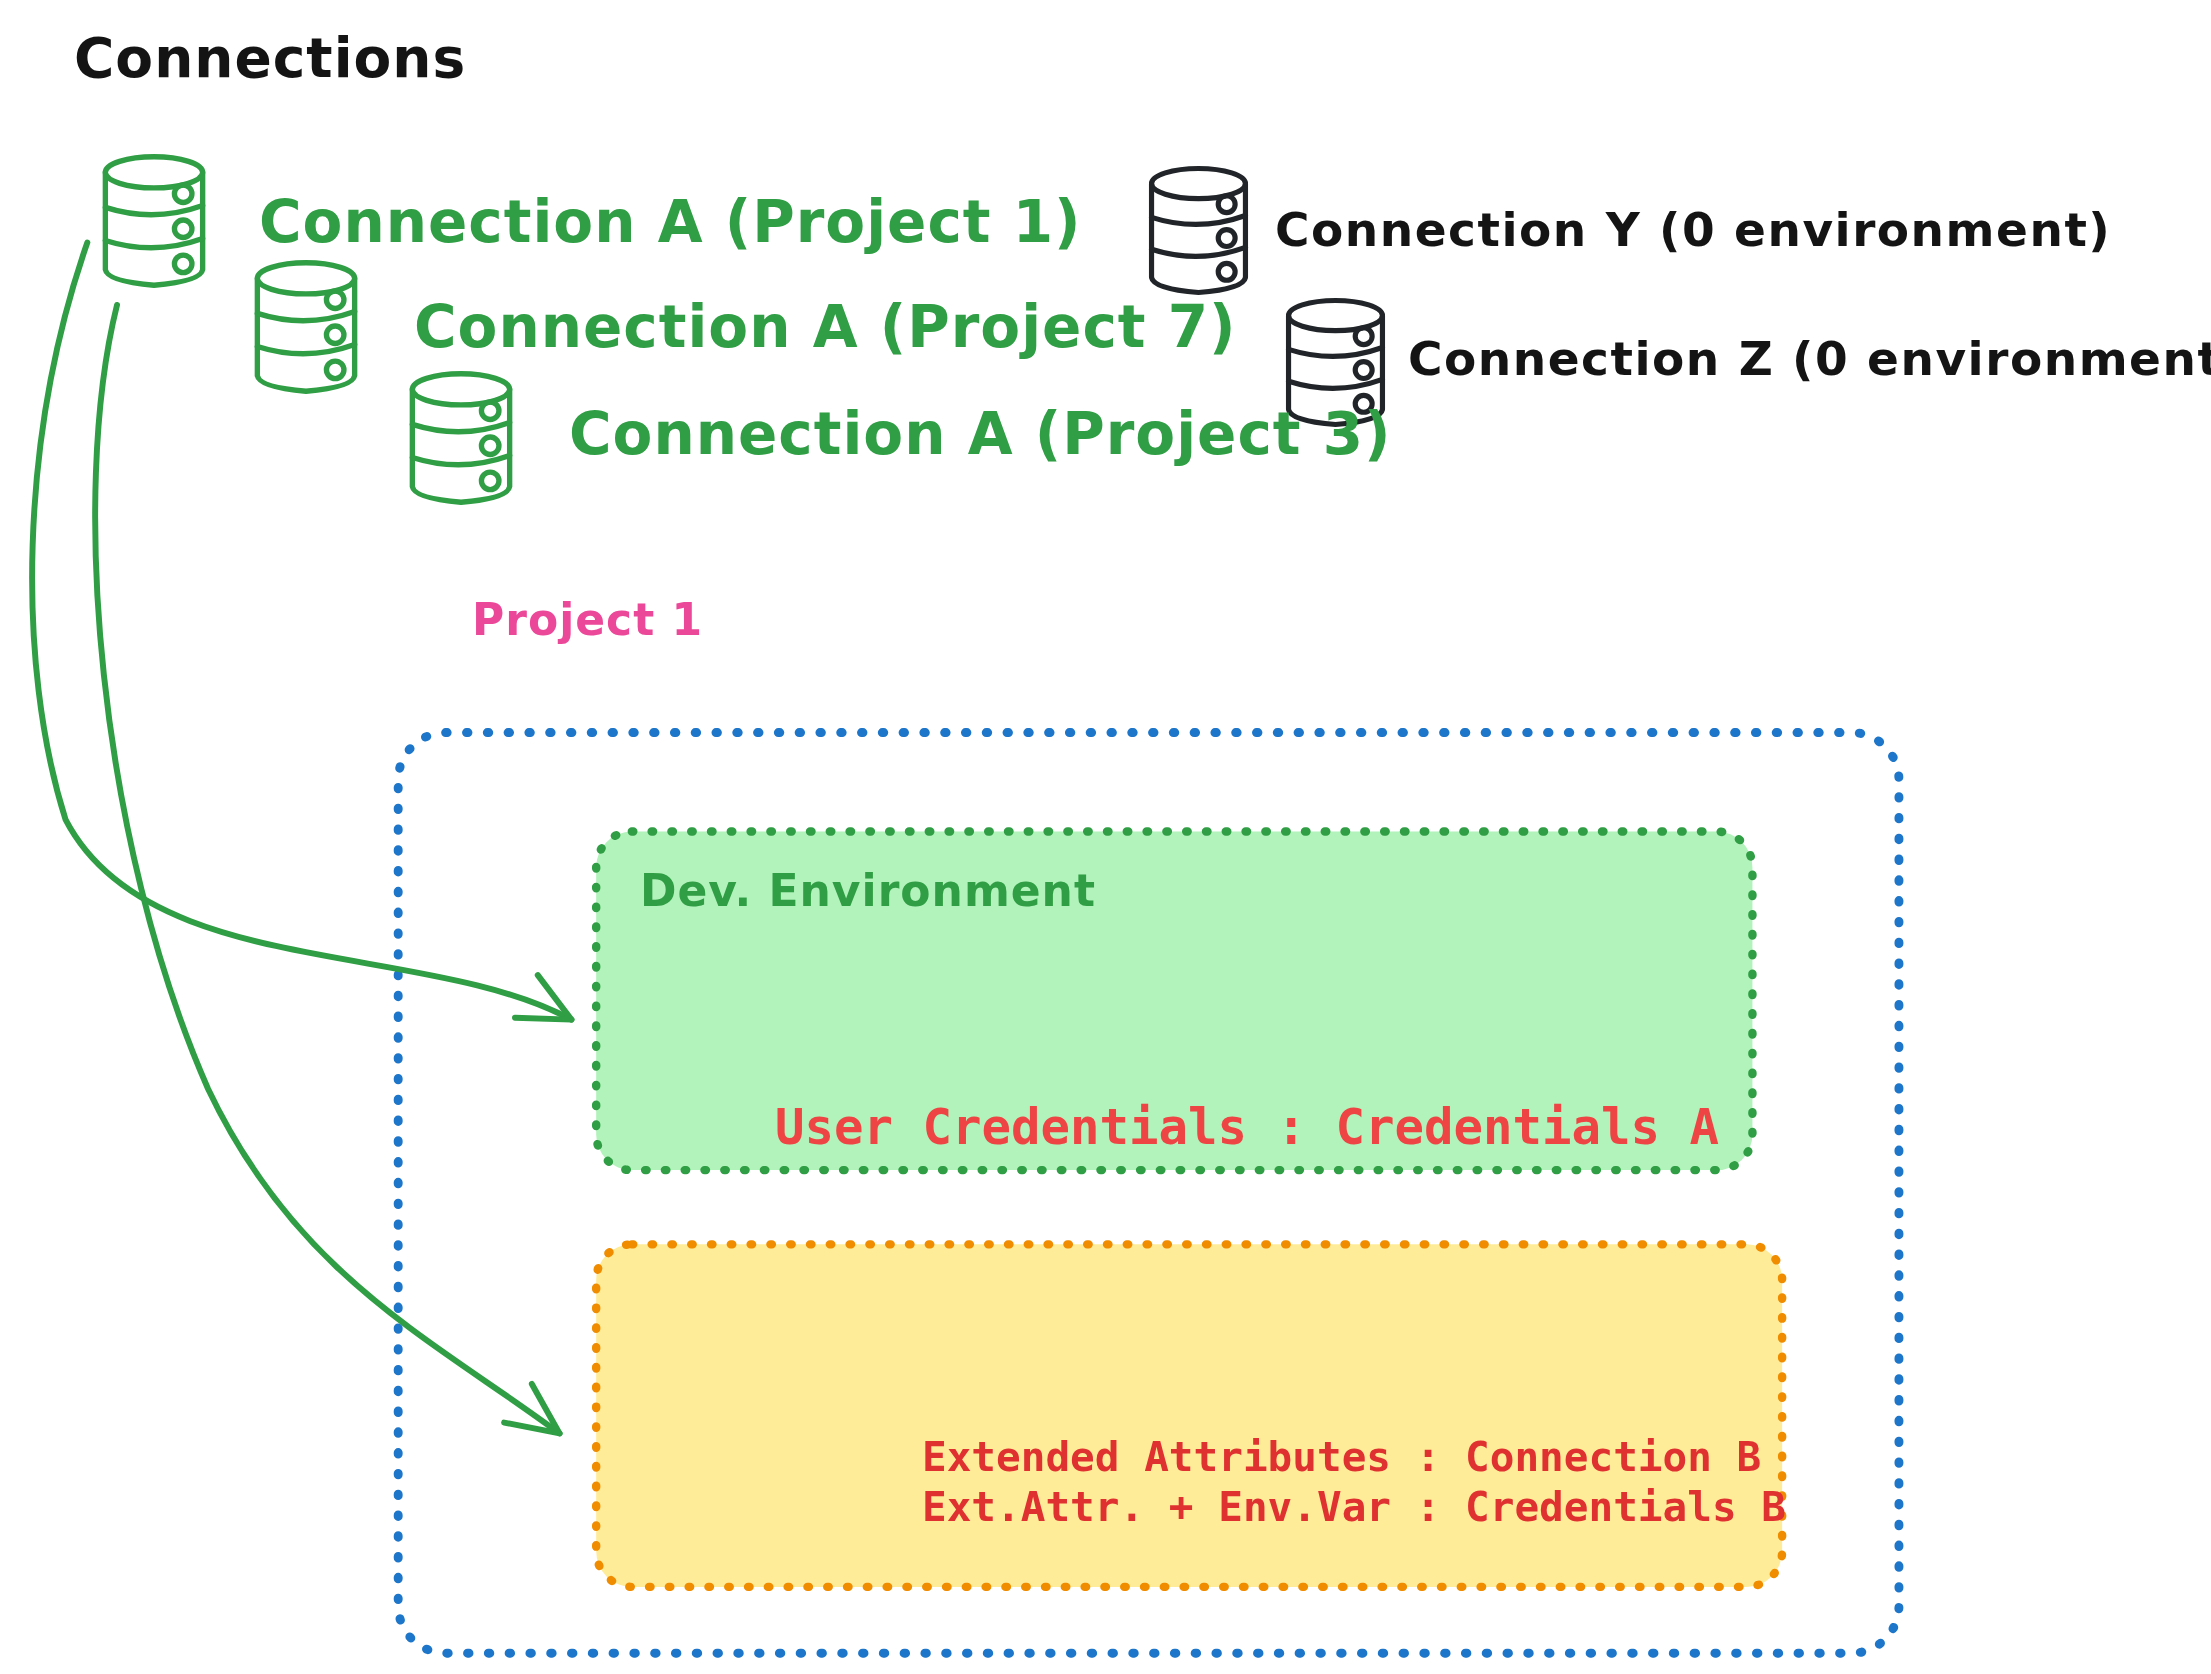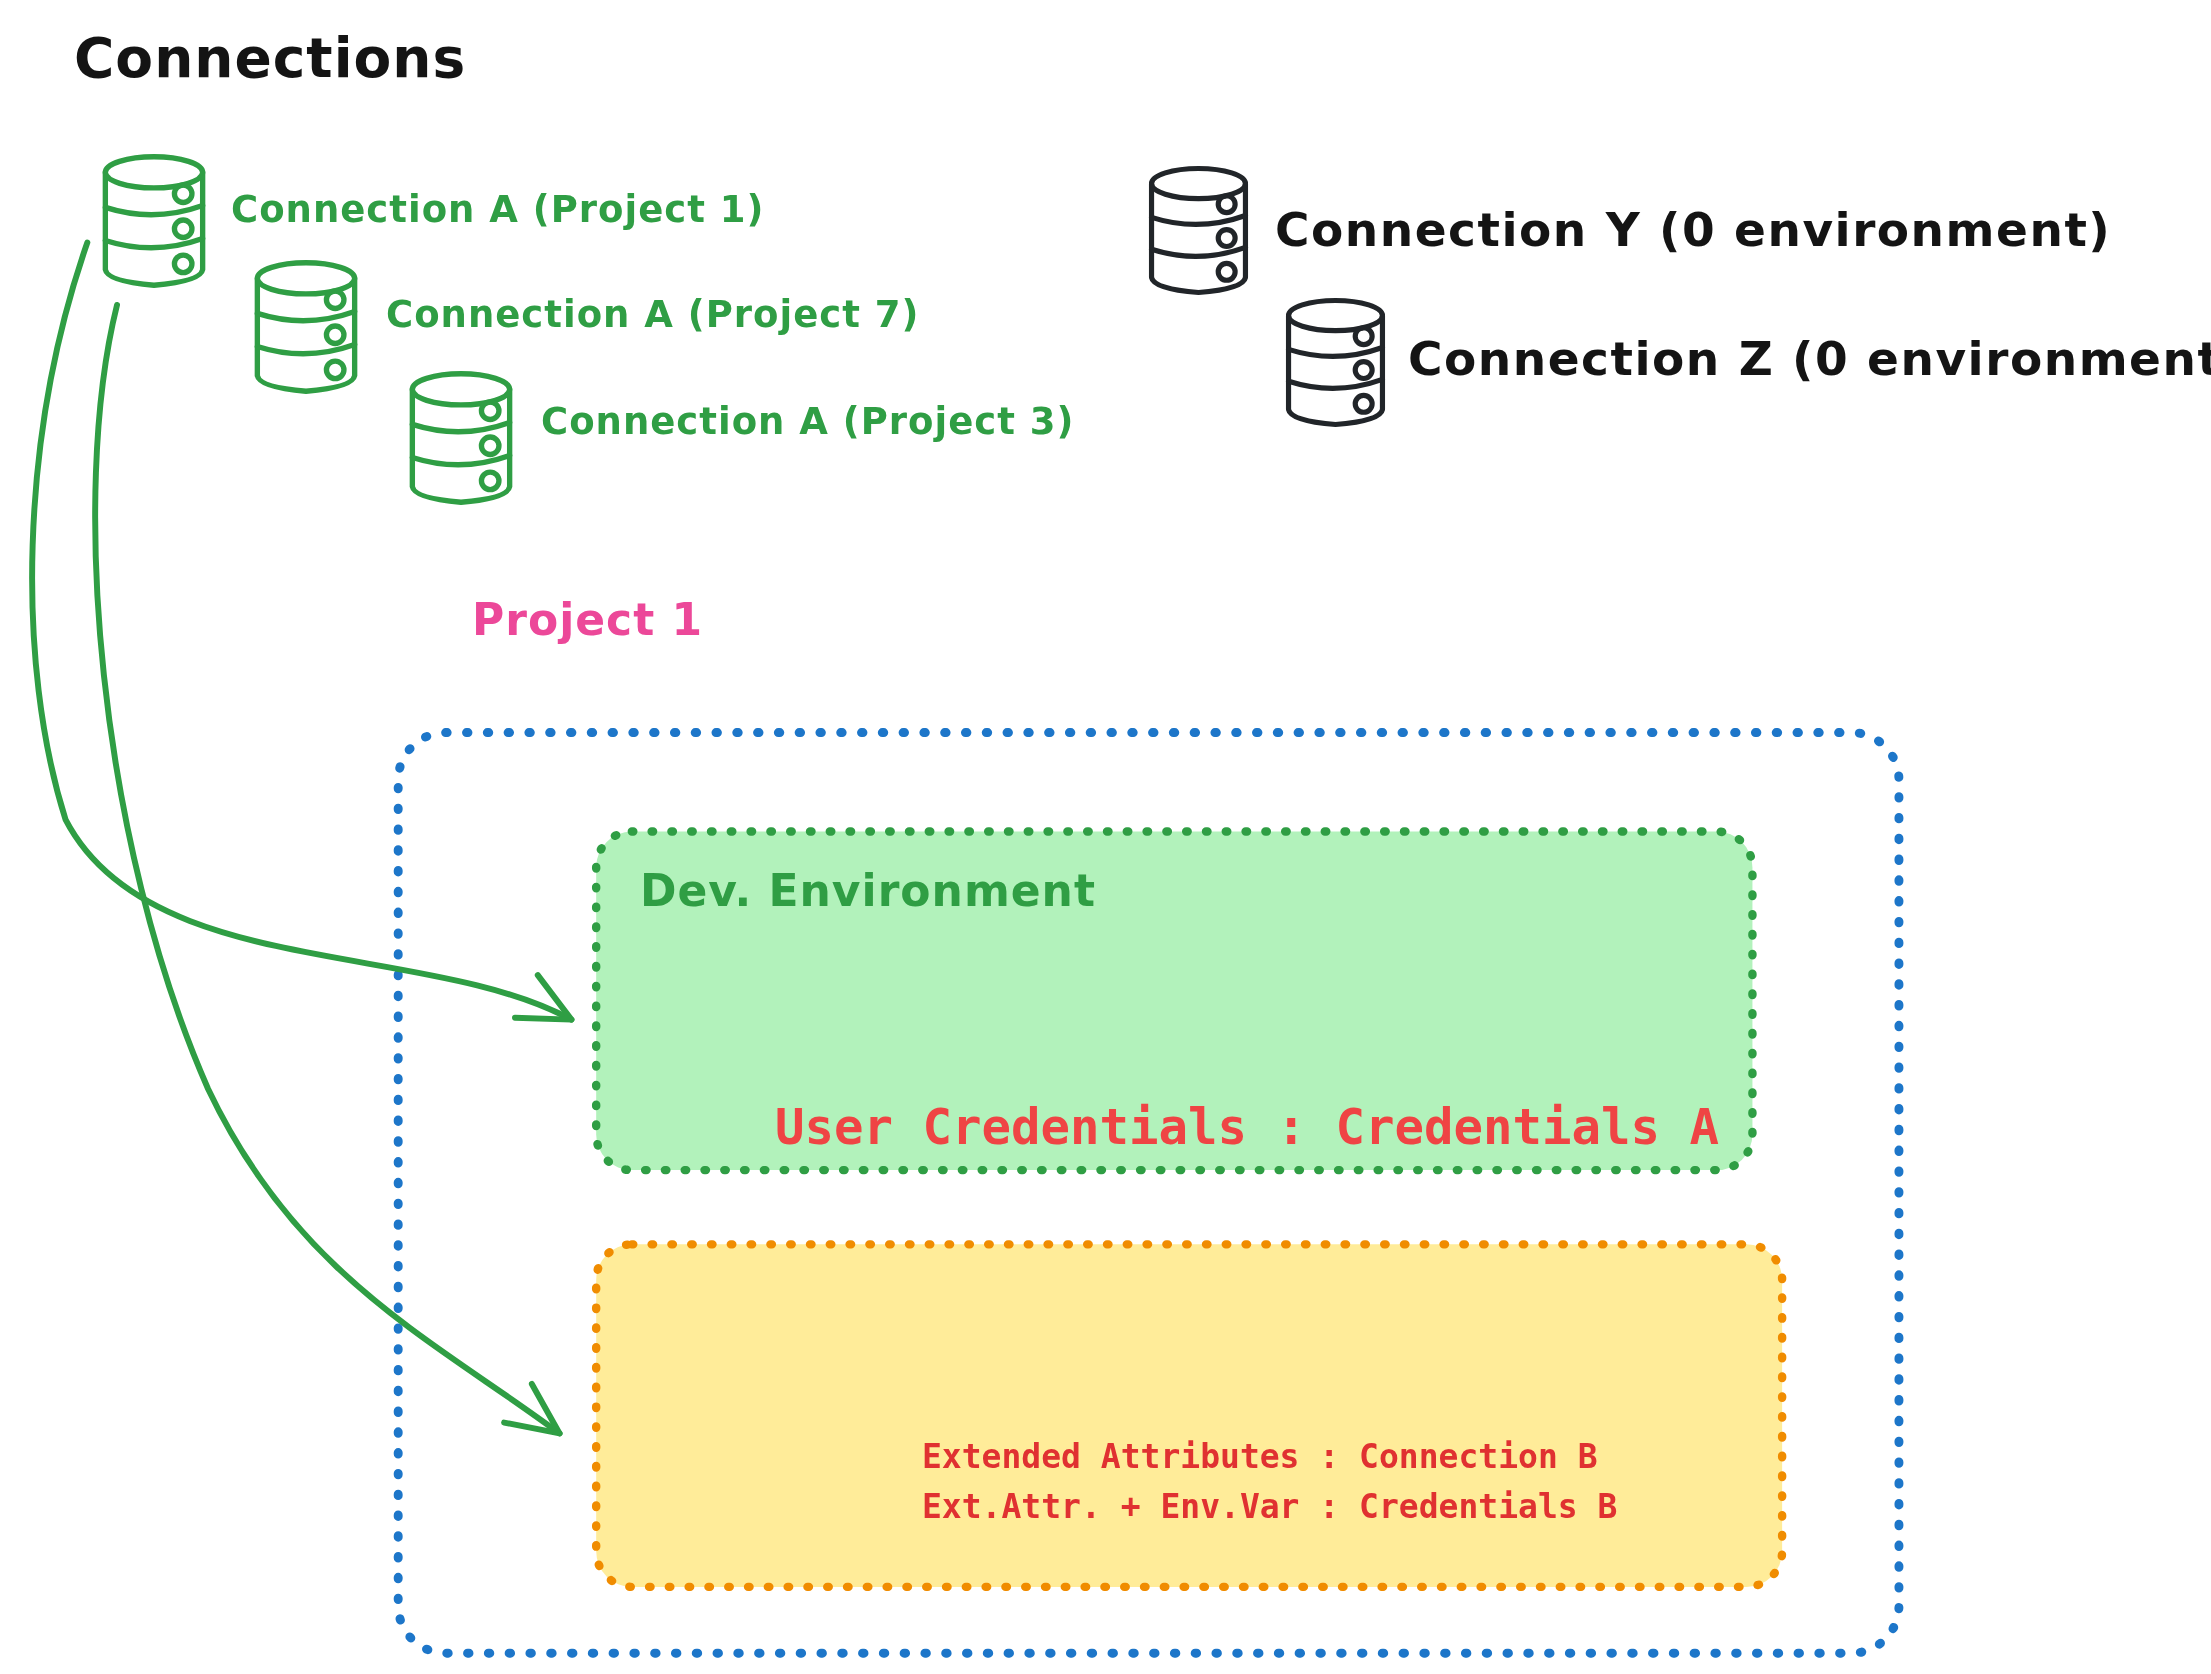--- a/index.html
+++ b/index.html
@@ -13,21 +13,21 @@
   .overlay{
     position:absolute;left:0;top:0;width:2212px;height:1674px;
   }
   .abs{position:absolute;white-space:nowrap;}
   .hand{font-family:"DejaVu Sans", sans-serif;font-weight:600;letter-spacing:1px;}
   .mono{font-family:"DejaVu Sans Mono", monospace;font-weight:700;}
 
   .page-title{left:74px;top:26px;font-size:55px;color:#141414;}
   .project-title{left:472px;top:594px;font-size:44px;color:#ec4899;}
 
-  .green-label{color:#2f9e44;font-size:37px;}
+  .green-label{color:#2f9e44;font-size:58px;margin-left:28px;}
   .black-label{color:#141414;font-size:47px;letter-spacing:1.5px;}
 
   .lbl-g1{left:231px;top:188px;}
   .lbl-g2{left:386px;top:293px;}
   .lbl-g3{left:541px;top:400px;}
   .lbl-y{left:1275px;top:202px;}
   .lbl-z{left:1408px;top:331px;}
 
   .db{position:absolute;width:114px;height:144px;}
   .db-g1{left:97px;top:149px;}
@@ -38,21 +38,21 @@
 
   .db-green .shape{stroke:#2f9e44;}
   .db-green .fillable{fill:#b2f2bb;}
   .db-gray .shape{stroke:#212529;}
   .db-gray .fillable{fill:#d5dade;}
   .db .shape{stroke-width:5.5;fill:none;stroke-linecap:round;stroke-linejoin:round;}
 
   .dev-title{left:640px;top:865px;font-size:44px;color:#2f9e44;}
   .dev-cred{right:493px;top:1075px;font-size:49px;color:#ef4444;margin-top:24px;}
   .prod-title{left:645px;top:1277px;font-size:49px;color:#ef8100;}
-  .prod-lines{left:922px;top:1432px;font-size:33px;line-height:50px;color:#e03131;}
+  .prod-lines{left:922px;top:1432px;font-size:41px;line-height:50px;color:#e03131;}
 
   .blue-dotted{fill:none;stroke:#1d76c9;stroke-width:9;stroke-dasharray:1.5 19.5;stroke-linecap:round;}
   .dev-box{fill:#b2f2bb;stroke:#2f9e44;stroke-width:8.5;stroke-dasharray:1.5 18.5;stroke-linecap:round;}
   .prod-box{fill:#ffec99;stroke:#f08c00;stroke-width:8.5;stroke-dasharray:1.5 18.5;stroke-linecap:round;}
   .arrow{fill:none;stroke:#2f9e44;stroke-width:6;stroke-linecap:round;stroke-linejoin:round;}
 </style>
 </head>
 <body>
 
 <div class="canvas">

